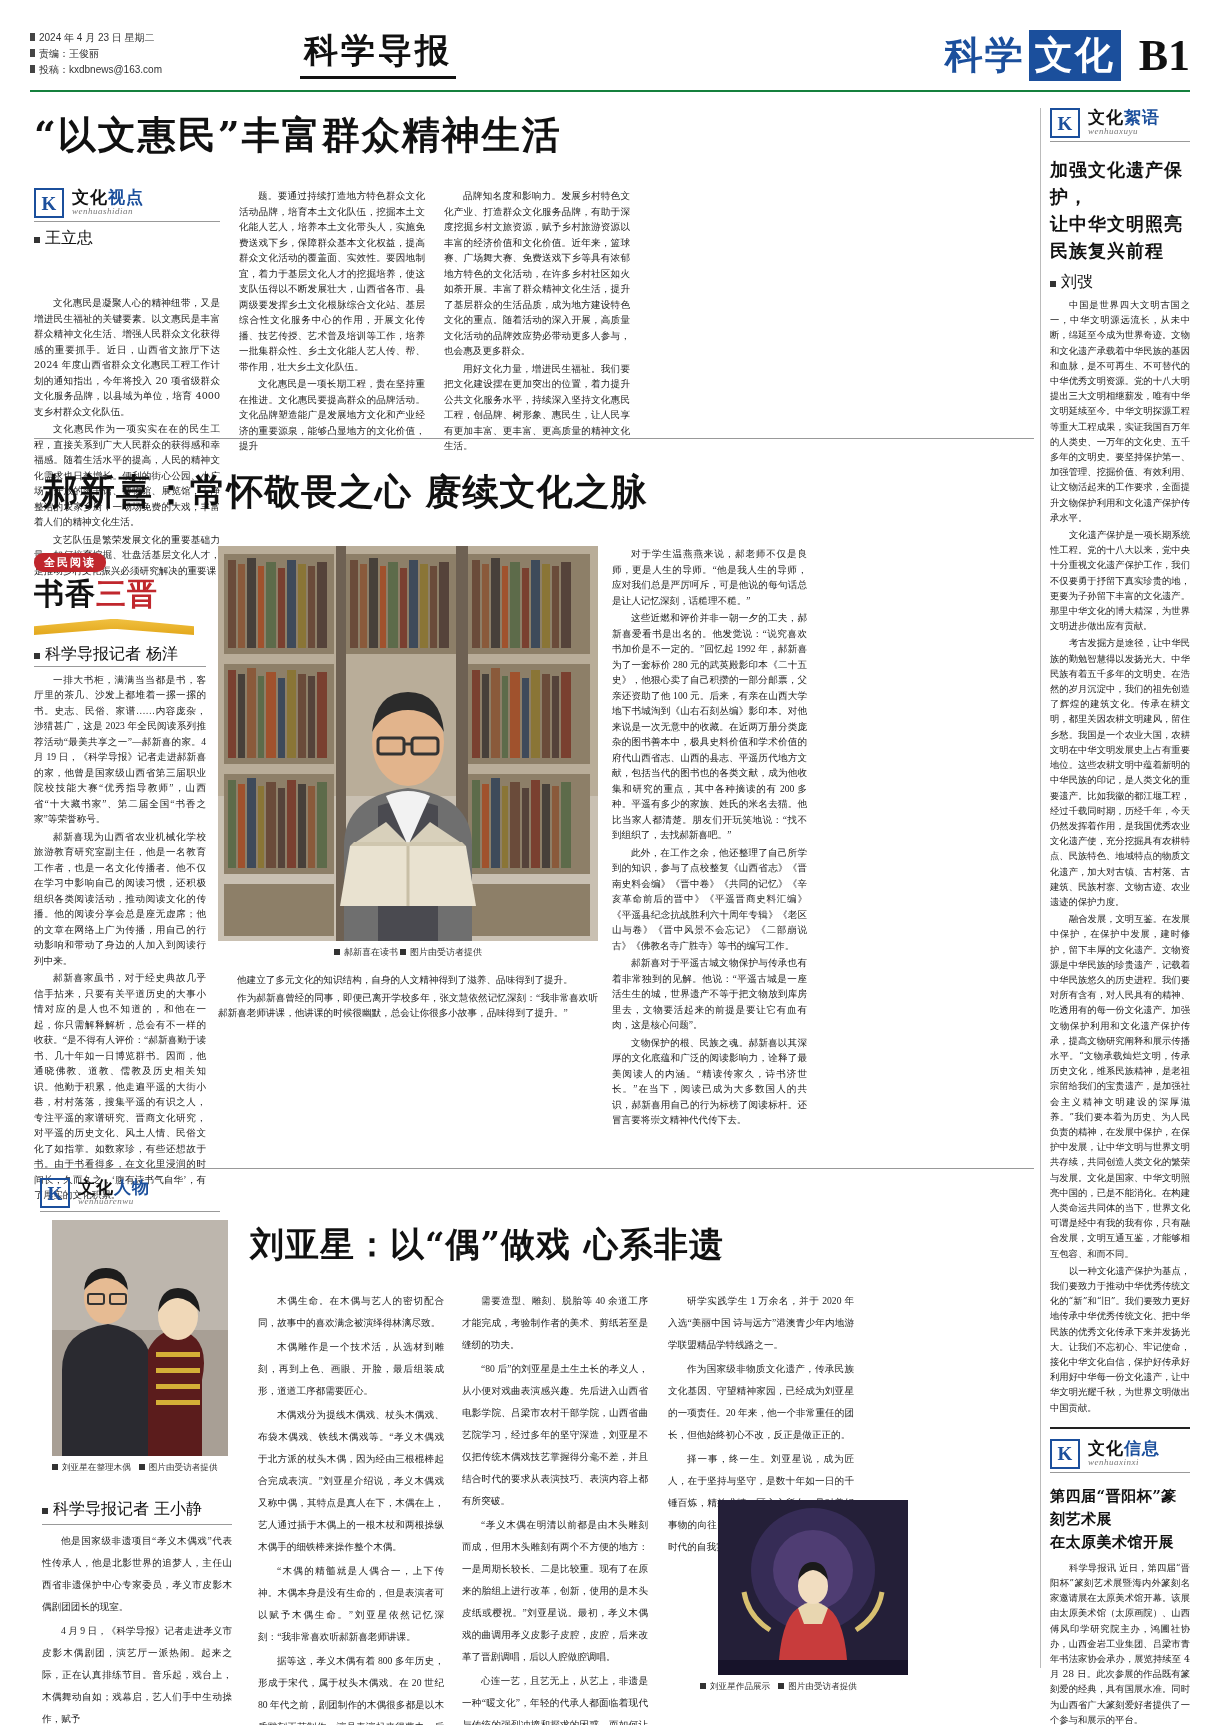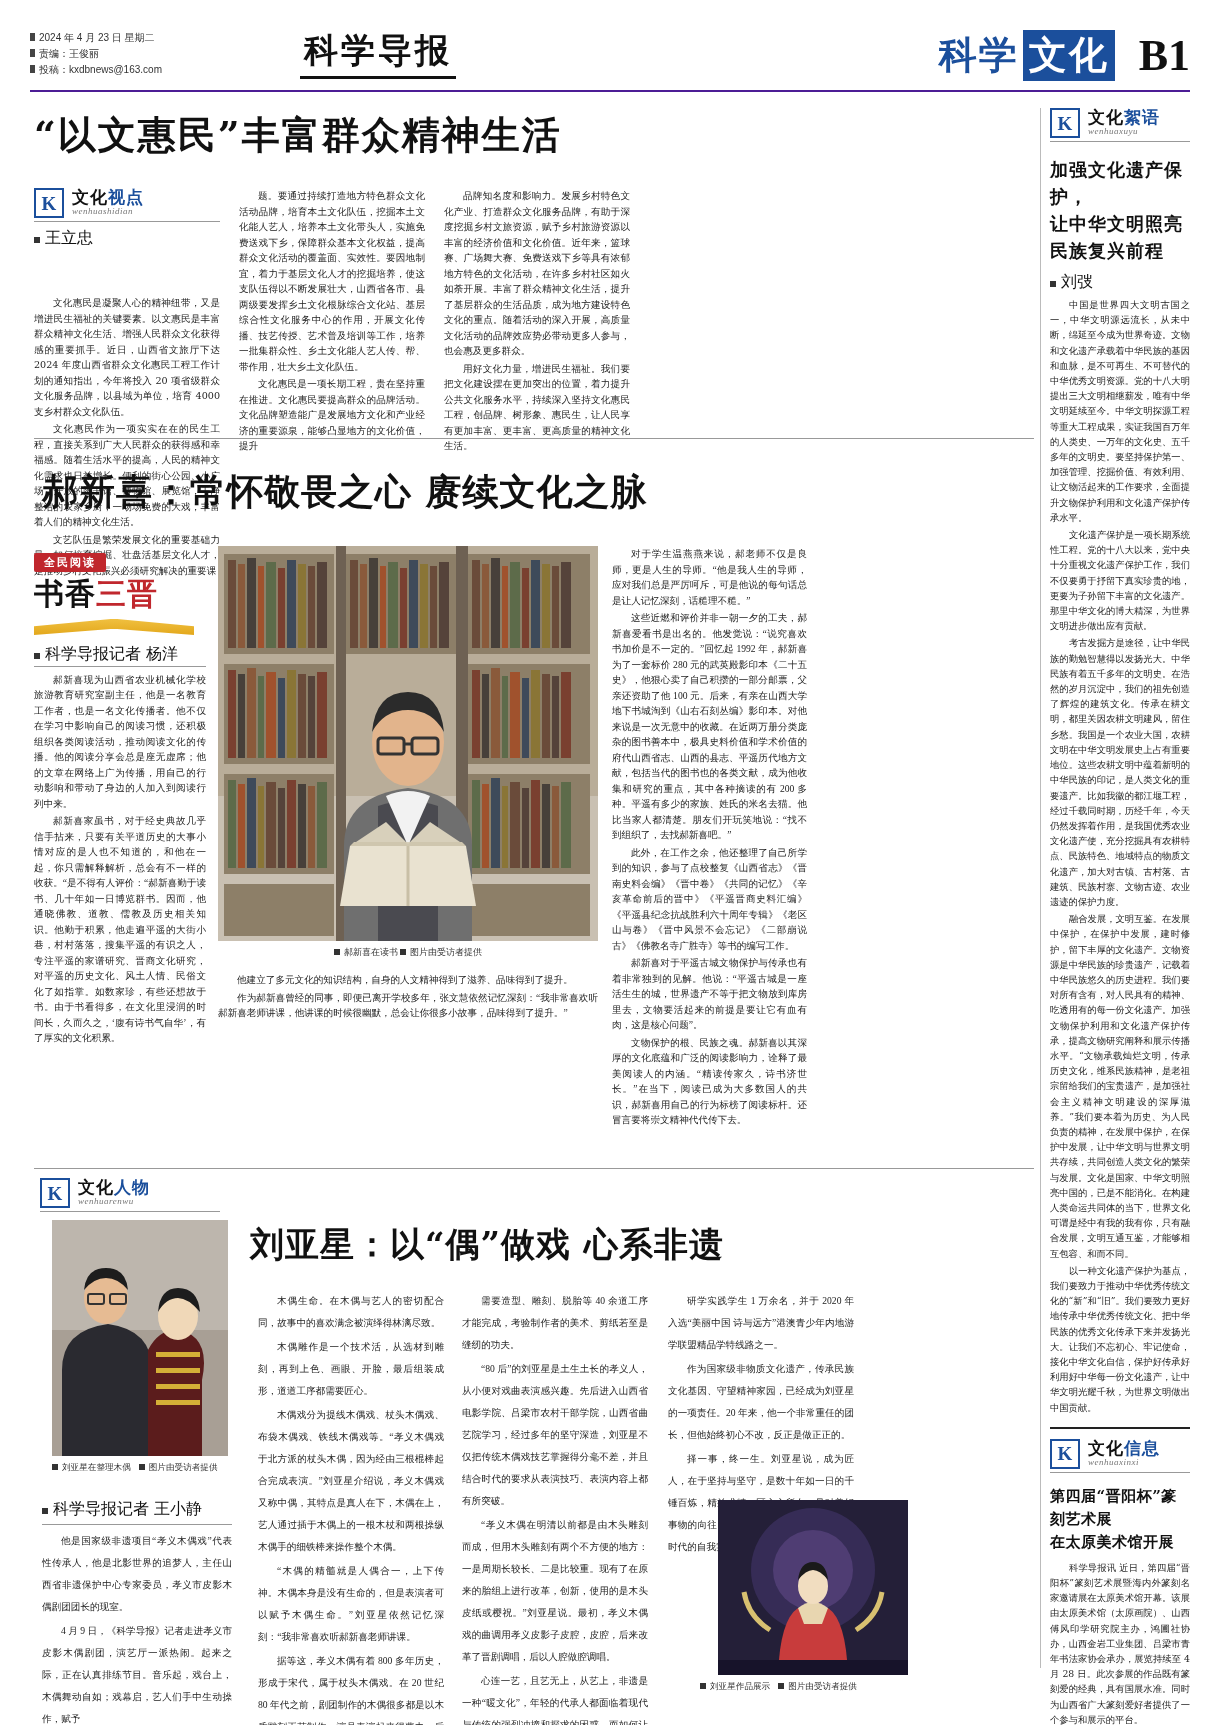--- a/index.html
+++ b/index.html
@@ -11,40 +11,40 @@
     position:relative;
     overflow:hidden;
   }
   .page{
     position:absolute;left:0;top:0;width:1220px;height:1725px;
     padding:0;box-sizing:border-box;
   }
   
   .masthead{
     position:absolute;left:30px;top:28px;width:1160px;height:62px;
-    border-bottom:2px solid #4c1d95;
+    border-bottom:2px solid #15803d;
     display:flex;align-items:flex-start;
   }
   .mast-left{
     width:250px;font-size:10px;line-height:16px;color:#333;
     font-family:"Liberation Sans","DejaVu Sans",sans-serif;
     padding-top:2px;
   }
   .mast-left div{white-space:nowrap;}
   .mast-left .bar{display:inline-block;width:5px;height:8px;background:#444;margin-right:4px;}
   .mast-logo{
     flex:1;text-align:left;padding-left:20px;
   }
   .mast-logo .zh{
     font-size:34px;font-weight:bold;letter-spacing:3px;color:#111;
     font-family:"DejaVu Serif",serif;
     display:inline-block;border-bottom:3px solid #111;padding:0 4px 2px 4px;
   }
   .mast-right{
-    display:flex;align-items:flex-end;gap:8px;padding-top:2px;
+    display:flex;align-items:flex-end;gap:2px;padding-top:2px;
   }
   .mast-right .title-box{
     display:flex;align-items:center;
   }
   .mast-right .t1{
     font-size:38px;font-weight:bold;color:#1b4f9c;letter-spacing:2px;
     font-family:"DejaVu Serif",serif;
   }
   .mast-right .t2{
     font-size:38px;font-weight:bold;color:#ffffff;background:#1b4f9c;
@@ -102,21 +102,21 @@
   
   .headline2{
     position:absolute;left:42px;top:468px;width:900px;
     font-size:36px;font-weight:bold;letter-spacing:1px;color:#111;
     font-family:"DejaVu Serif",serif;
   }
   
   .readlogo{position:absolute;left:34px;top:552px;width:170px;}
   .readlogo .tag{
     display:inline-block;background:#c0272d;color:#fff;font-size:11px;
-    padding:2px 10px;border-radius:2px;letter-spacing:2px;font-weight:bold;
+    padding:2px 10px;border-radius:9px;letter-spacing:2px;font-weight:bold;
   }
   .readlogo .big{
     font-size:30px;font-weight:bold;color:#111;letter-spacing:1px;margin-top:2px;
     font-family:"DejaVu Serif",serif;
   }
   .readlogo .big .red{color:#c0272d;}
   .readlogo .book{
     margin-top:-2px;width:160px;height:24px;position:relative;
   }
   .readlogo .book:before{
@@ -353,20 +353,21 @@
     </svg>
   </div>
   <div class="cap1">
     <span><span class="sq"></span><span>郝新喜在读书</span></span>
     <span><span class="sq"></span><span>图片由受访者提供</span></span>
   </div>
 
   <div class="a2c" style="left:34px;top:640px;width:172px;">
     <div class="byline"><span class="sq"></span><span>科学导报记者 杨洋</span></div>
     <div style="border-top:1px solid #999;margin:0 0 5px 0;"></div>
+    <p>一排大书柜，满满当当都是书，客厅里的茶几、沙发上都堆着一摞一摞的书。史志、民俗、家谱……内容庞杂，涉猎甚广，这是 2023 年全民阅读系列推荐活动“最美共享之一”—郝新喜的家。4 月 19 日，《科学导报》记者走进郝新喜的家，他曾是国家级山西省第三届职业院校技能大赛“优秀指导教师”，山西省“十大藏书家”、第二届全国“书香之家”等荣誉称号。</p>
     <p>郝新喜现为山西省农业机械化学校旅游教育研究室副主任，他是一名教育工作者，也是一名文化传播者。他不仅在学习中影响自己的阅读习惯，还积极组织各类阅读活动，推动阅读文化的传播。他的阅读分享会总是座无虚席；他的文章在网络上广为传播，用自己的行动影响和带动了身边的人加入到阅读行列中来。</p>
     <p>郝新喜家虽书，对于经史典故几乎信手拈来，只要有关平道历史的大事小情对应的是人也不知道的，和他在一起，你只需解释解析，总会有不一样的收获。“是不得有人评价：“郝新喜勤于读书、几十年如一日博览群书。因而，他通晓佛教、道教、儒教及历史相关知识。他勤于积累，他走遍平遥的大街小巷，村村落落，搜集平遥的有识之人，专注平遥的家谱研究、晋商文化研究，对平遥的历史文化、风土人情、民俗文化了如指掌。如数家珍，有些还想故于书。由于书看得多，在文化里浸润的时间长，久而久之，‘腹有诗书气自华’，有了厚实的文化积累。</p>
   </div>
   <div class="a2c" style="left:218px;top:972px;width:380px;">
     <p>他建立了多元文化的知识结构，自身的人文精神得到了滋养、品味得到了提升。</p>
     <p>作为郝新喜曾经的同事，即便已离开学校多年，张文慧依然记忆深刻：“我非常喜欢听郝新喜老师讲课，他讲课的时候很幽默，总会让你很多小故事，品味得到了提升。”</p>
   </div>
   <div class="a2c" style="left:612px;top:546px;width:195px;">
     <p>对于学生温燕燕来说，郝老师不仅是良师，更是人生的导师。“他是我人生的导师，应对我们总是严厉呵斥，可是他说的每句话总是让人记忆深刻，话糙理不糙。”</p>
     <p>这些近燃和评价并非一朝一夕的工夫，郝新喜爱看书是出名的。他发觉说：“说究喜欢书加价是不一定的。”回忆起 1992 年，郝新喜为了一套标价 280 元的武英殿影印本《二十五史》，他狠心卖了自己积攒的一部分邮票，父亲还资助了他 100 元。后来，有亲在山西大学地下书城淘到《山右石刻丛编》影印本。对他来说是一次无意中的收藏。在近两万册分类庞杂的图书善本中，极具史料价值和学术价值的府代山西省志、山西的县志、平遥历代地方文献，包括当代的图书也的各类文献，成为他收集和研究的重点，其中各种摘读的有 200 多种。平遥有多少的家族、姓氏的米名去猫。他比当家人都清楚。朋友们开玩笑地说：“找不到组织了，去找郝新喜吧。”</p>

